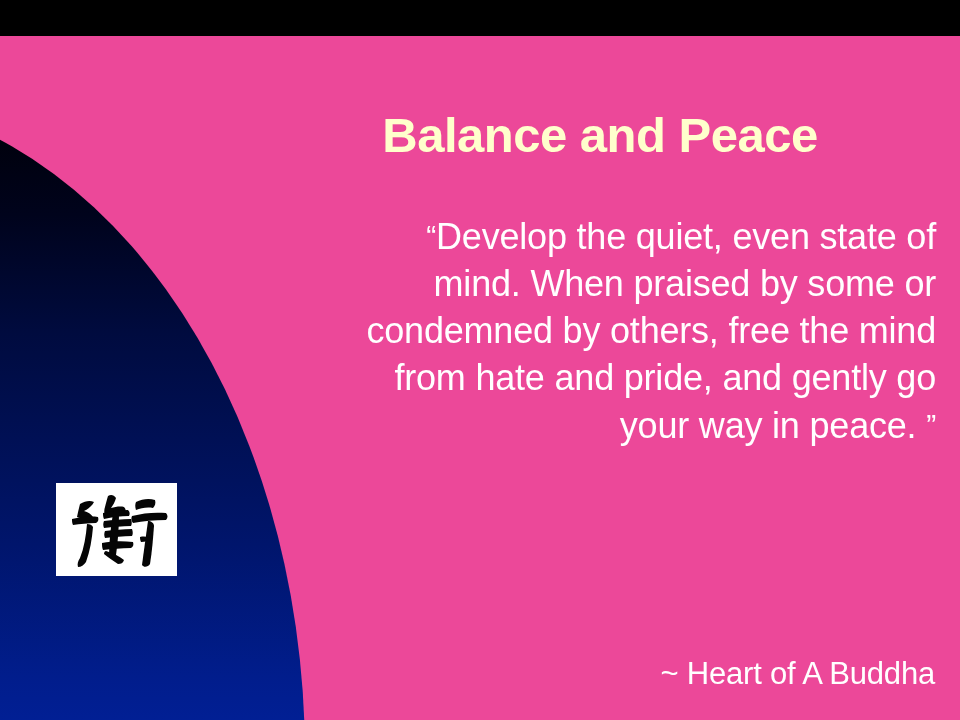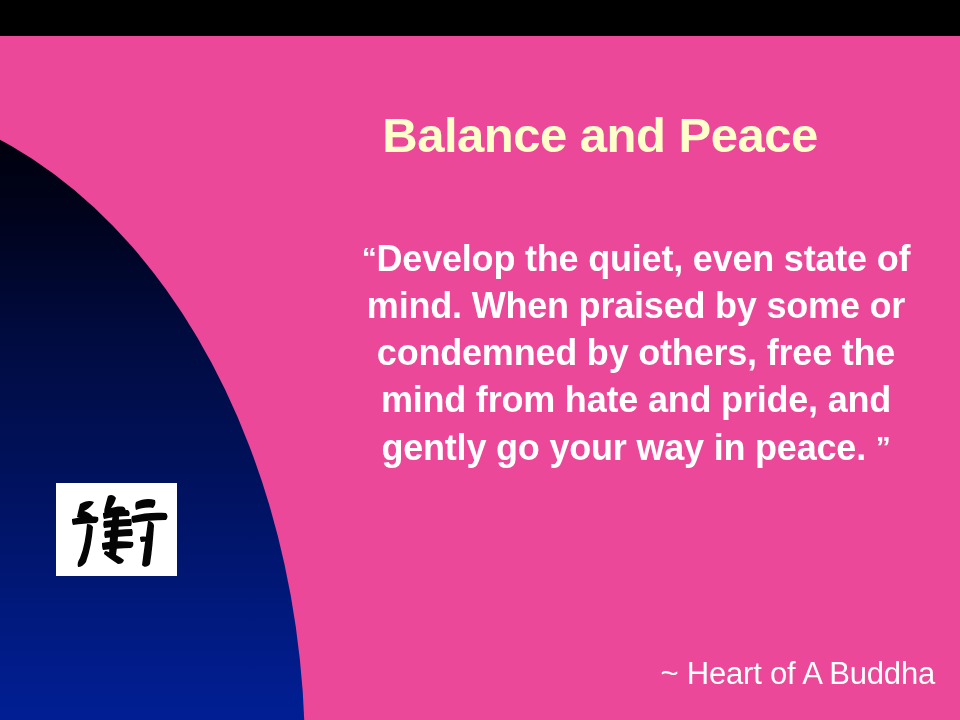--- a/index.html
+++ b/index.html
@@ -69,28 +69,28 @@
     font-weight: bold;
     letter-spacing: -0.5px;
     line-height: 1.05;
     white-space: nowrap;
   }
 
   
   #quote {
     position: absolute;
     left: 336px;
-    top: 198px;
+    top: 176px;
     width: 600px;
     color: #ffffff;
     font-size: 36px;
-    font-weight: bold;
+    font-weight: normal;
     line-height: 47px;
     letter-spacing: -0.2px;
-    text-align: center;
+    text-align: right;
   }
   #quote .qmark {
     font-size: 30px;
     vertical-align: 3px;
   }
 
   
   #attribution {
     position: absolute;
     left: 400px;

